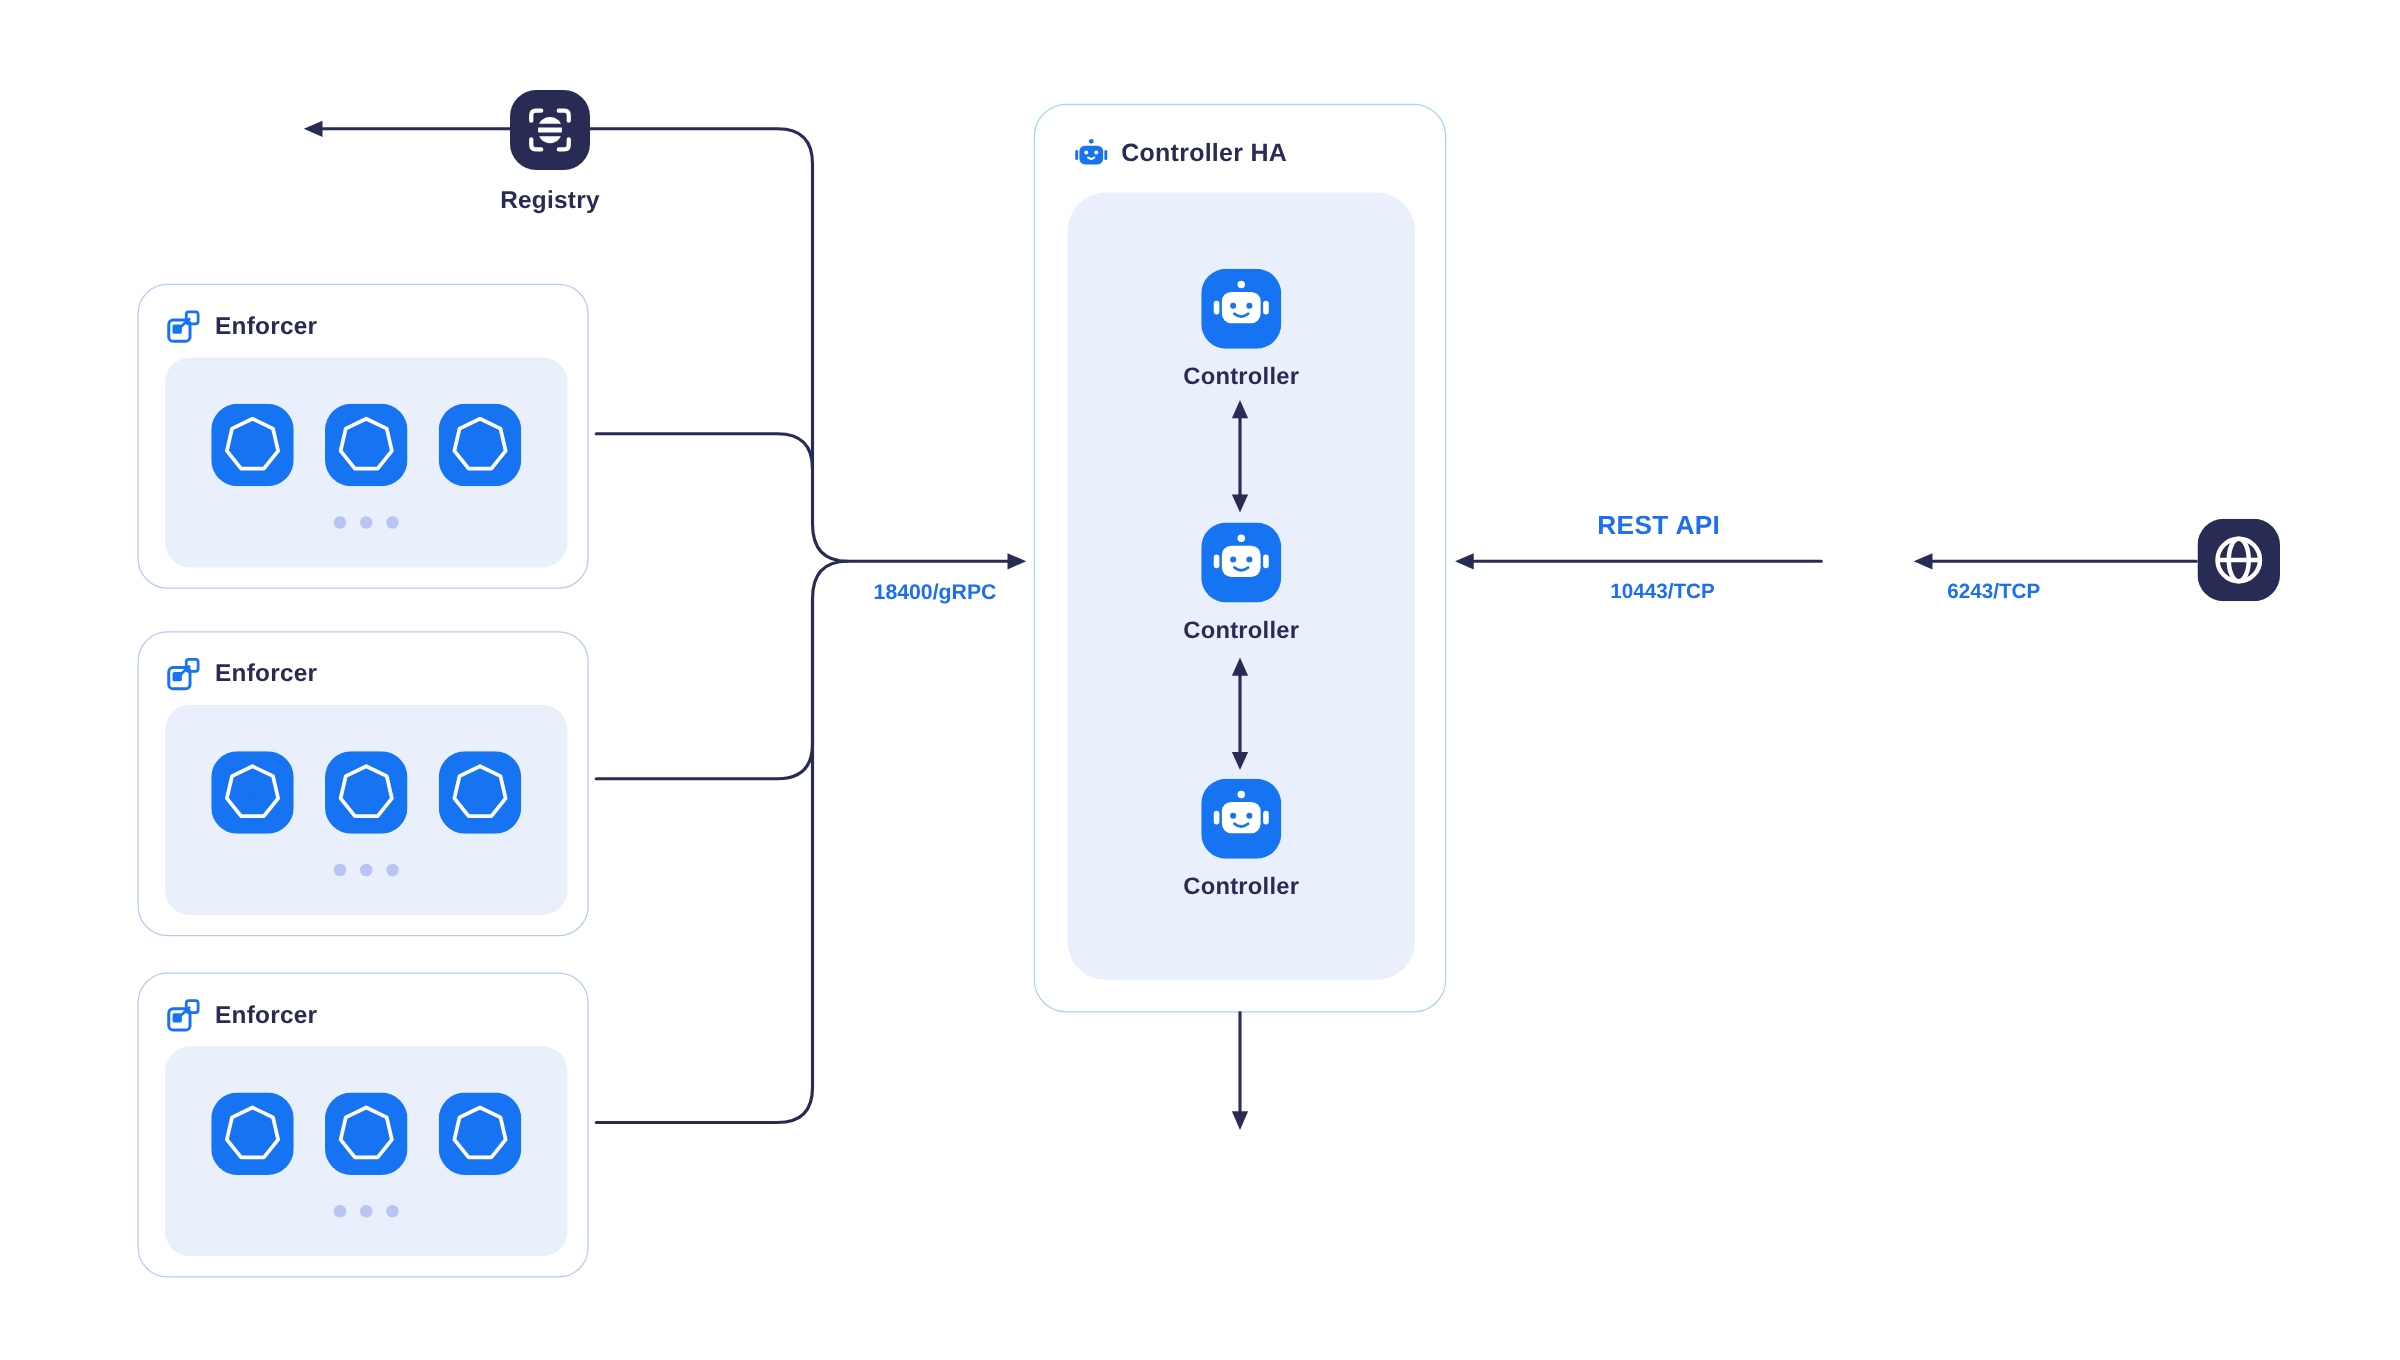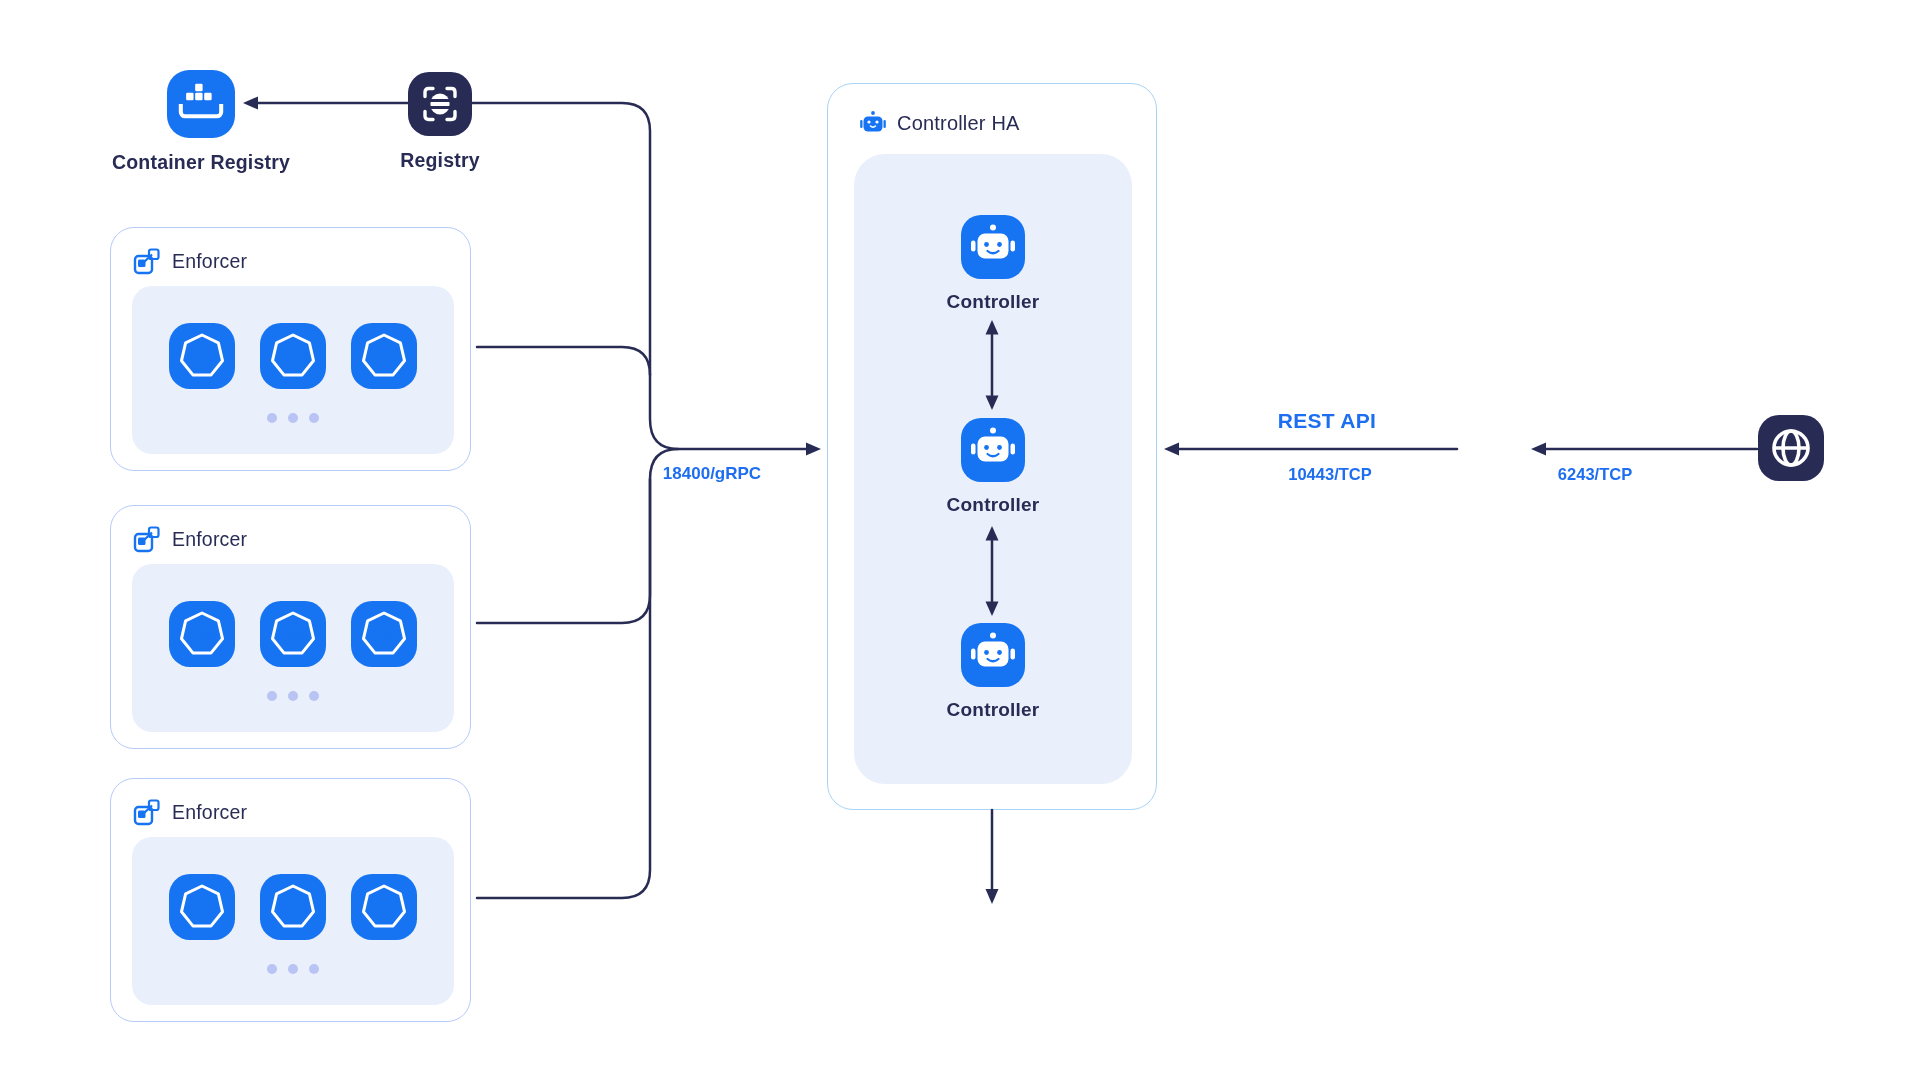--- a/index.html
+++ b/index.html
@@ -17,21 +17,21 @@
   .canvas{position:relative;width:1920px;height:1088px;background:var(--bg);overflow:hidden;}
   .layer{position:absolute;left:0;top:0;width:1920px;height:1088px;}
   .edges-svg{pointer-events:none;z-index:2;}
   .edge{stroke:var(--navy);stroke-width:2.5;fill:none;stroke-linecap:round;}
   .head{fill:var(--navy);}
 
   
   .group-box{position:absolute;background:#fff;border:1.6px solid var(--border-enforcer);border-radius:24px;z-index:1;}
   .ha-box{border-color:var(--border-ha);border-radius:26px;}
   .box-header{position:absolute;left:21px;top:19px;display:flex;align-items:center;gap:11px;}
-  .box-header .hdr-label{font-size:19.5px;font-weight:normal;color:var(--navy);letter-spacing:.2px;}
+  .box-header .hdr-label{font-size:19.5px;font-weight:bold;color:var(--navy);letter-spacing:.2px;}
   .inner-panel{position:absolute;background:var(--panel);border-radius:20px;}
 
   
   .pods-row{position:absolute;left:0;top:37px;width:100%;display:flex;justify-content:center;gap:25px;}
   .dots{position:absolute;left:0;top:127px;width:100%;display:flex;justify-content:center;gap:11px;}
   .dots i{display:block;width:10px;height:10px;border-radius:50%;background:var(--dots);}
 
   
   .node{position:absolute;display:flex;flex-direction:column;align-items:center;gap:13px;z-index:3;}
   .node-label{font-size:19.5px;font-weight:bold;color:var(--navy);white-space:nowrap;letter-spacing:.2px;}
@@ -79,31 +79,20 @@
     <polygon class="head" points="992,904 985.5,889 998.5,889"></polygon>
 
     <path class="edge" d="M992,334 V396"></path>
     <polygon class="head" points="992,320 985.5,334.5 998.5,334.5"></polygon>
     <polygon class="head" points="992,410 985.5,395.5 998.5,395.5"></polygon>
     <path class="edge" d="M992,540 V602"></path>
     <polygon class="head" points="992,526 985.5,540.5 998.5,540.5"></polygon>
     <polygon class="head" points="992,616 985.5,601.5 998.5,601.5"></polygon>
   </svg>
 
-  <div class="node" style="left:101px;top:70px;width:200px;">
-    <svg width="68" height="68" viewBox="0 0 64 64">
-      <rect class="f-blue" x="0" y="0" width="64" height="64" rx="21"></rect>
-      <rect class="f-white" x="26.5" y="13" width="7" height="7" rx="1.2"></rect>
-      <rect class="f-white" x="18" y="21.5" width="7" height="7" rx="1.2"></rect>
-      <rect class="f-white" x="26.5" y="21.5" width="7" height="7" rx="1.2"></rect>
-      <rect class="f-white" x="35" y="21.5" width="7" height="7" rx="1.2"></rect>
-      <path class="s-white" style="stroke-width:3.8" d="M13,32 v7.5 a4,4 0 0 0 4,4 h30 a4,4 0 0 0 4,-4 V32"></path>
-    </svg>
-    <div class="node-label">Container Registry</div>
-  </div>
 
   <div class="node" style="left:340px;top:72px;width:200px;">
     <svg width="64" height="64" viewBox="0 0 64 64">
       <rect class="f-navy" x="0" y="0" width="64" height="64" rx="21"></rect>
       <path class="s-white" style="stroke-width:3.4;stroke-linecap:round" d="M17,24.5 V20 Q17,16.5 20.5,16.5 H25"></path>
       <path class="s-white" style="stroke-width:3.4;stroke-linecap:round" d="M39,16.5 H43.5 Q47,16.5 47,20 V24.5"></path>
       <path class="s-white" style="stroke-width:3.4;stroke-linecap:round" d="M47,39.5 V44 Q47,47.5 43.5,47.5 H39"></path>
       <path class="s-white" style="stroke-width:3.4;stroke-linecap:round" d="M25,47.5 H20.5 Q17,47.5 17,44 V39.5"></path>
       <rect class="f-white" x="22.5" y="21.5" width="19" height="21" rx="9.5"></rect>
       <rect class="f-navy" x="20.5" y="27" width="23" height="3"></rect>
@@ -284,18 +273,18 @@
   <div class="node" style="left:1758px;top:415px;width:66px;">
     <svg width="66" height="66" viewBox="0 0 66 66">
       <rect class="f-navy" width="66" height="66" rx="21"></rect>
       <circle class="s-white" style="stroke-width:3.6" cx="33" cy="33" r="17"></circle>
       <ellipse class="s-white" style="stroke-width:3.6" cx="33" cy="33" rx="8" ry="17"></ellipse>
       <path class="s-white" style="stroke-width:3.6" d="M16,33 H50"></path>
     </svg>
   </div>
 
 
-  <div class="edge-label lbl-grpc" style="left:712px;top:474px;">18400/gRPC</div>
+  <div class="edge-label lbl-grpc" style="left:748px;top:474px;">18400/gRPC</div>
   <div class="edge-label lbl-restapi" style="left:1327px;top:421px;">REST API</div>
   <div class="edge-label lbl-port" style="left:1330px;top:474px;">10443/TCP</div>
   <div class="edge-label lbl-port" style="left:1595px;top:474px;">6243/TCP</div>
 
 </div>
 
 </body></html>

